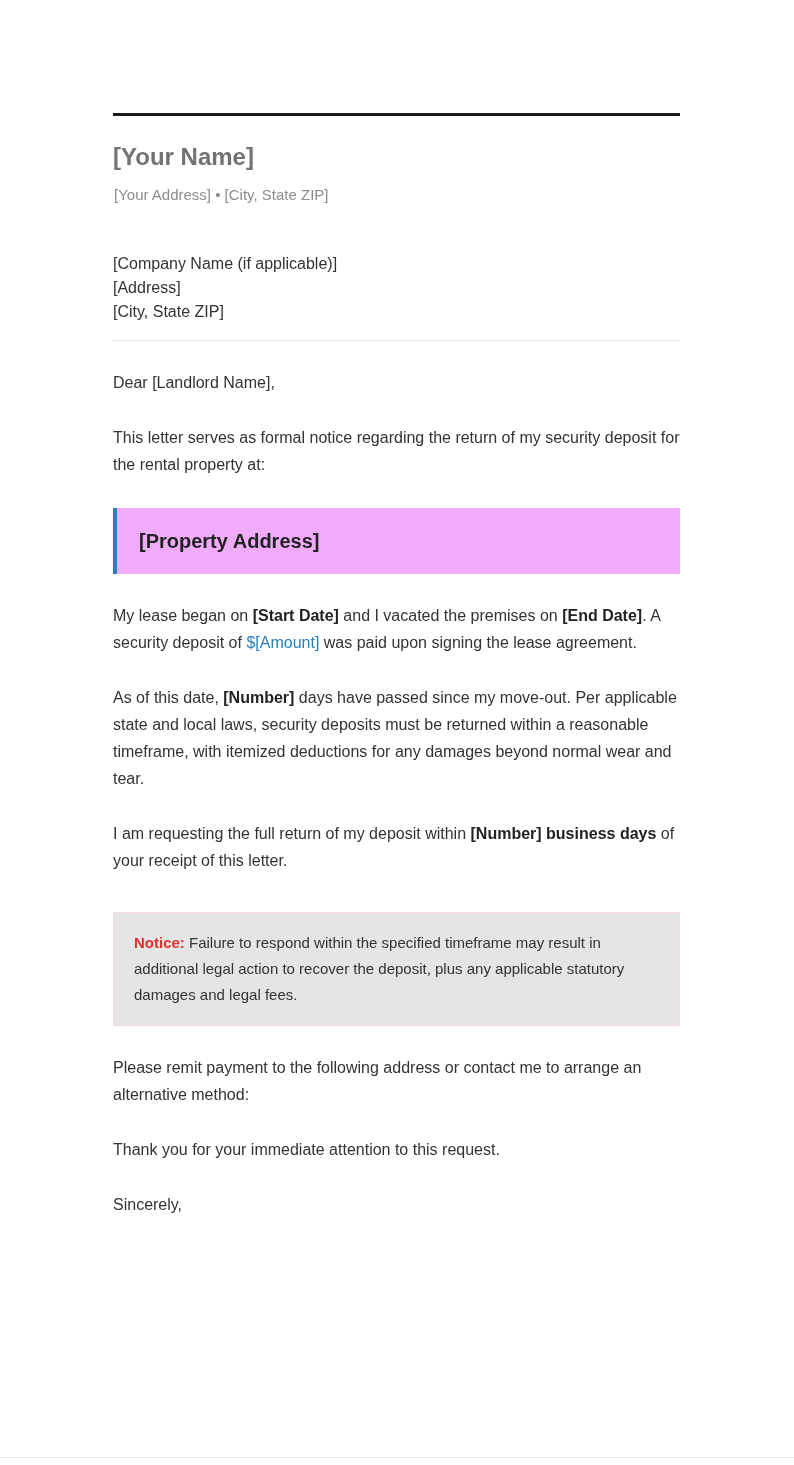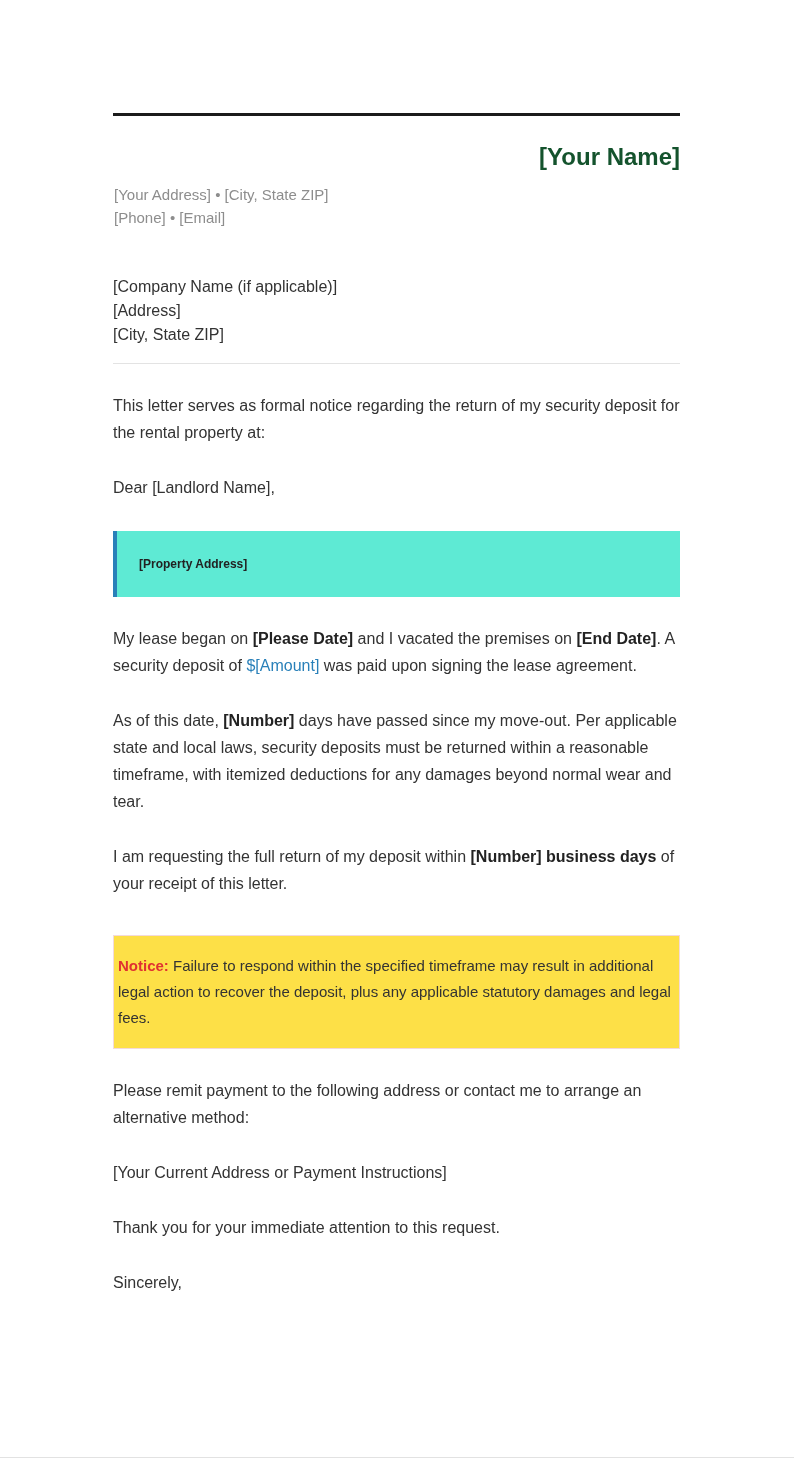--- a/index.html
+++ b/index.html
@@ -22,24 +22,23 @@
   }
   .top-rule {
     border: none;
     border-top: 3px solid #1b1b1b;
     margin: 0 0 0 0;
   }
   h1.sender-name {
     font-size: 24px;
     line-height: 1.2;
     font-weight: bold;
-    color: #14532d;
+    color: #737373;
     margin: 27px 0 12px 0;
     letter-spacing: 0;
-    text-align: right;
   }
   p.muted {
     color: #8d8d8d;
     font-size: 15px;
     line-height: 22px;
     margin: 1px;
   }
   p.muted.date-line {
     margin-top: 49px;
   }
@@ -68,37 +67,37 @@
     color: #333333;
   }
   p.body-p strong, .bold {
     font-weight: bold;
     color: #222222;
   }
   .salutation { margin-top: 31px; }
   blockquote.property-callout {
     margin: 30px 0 0 0;
     padding: 20px 22px;
-    background: #5eead4;
+    background: #f0abfc;
     border-left: 4px solid #2980b9;
-    font-size: 12px;
+    font-size: 20px;
     line-height: 26px;
   }
   blockquote.property-callout .addr {
     font-weight: bold;
     color: #222222;
   }
   .amount {
     color: #2980b9;
     font-weight: normal;
   }
   .notice-box {
     margin: 38px 0 0 0;
-    padding: 17px 4px;
-    background: #fde047;
+    padding: 17px 20px;
+    background: #e5e5e5;
     border: 1px solid #f3dada;
     font-size: 15px;
     line-height: 26px;
     color: #333333;
   }
   .notice-label {
     color: #e03131;
     font-weight: bold;
   }
   .closing-p { margin-top: 33px; }
@@ -112,50 +111,48 @@
 </style>
 </head>
 <body>
 
 <div class="page">
 
   <hr class="top-rule">
 
   <h1 class="sender-name">[Your Name]</h1>
   <p class="muted">[Your Address] • [City, State ZIP]</p>
-  <p class="muted">[Phone] • [Email]</p>
 
 
   <div class="recipient">
     <div>[Company Name (if applicable)]</div>
     <div>[Address]</div>
     <div>[City, State ZIP]</div>
   </div>
 
   <hr class="divider">
 
+  <p class="body-p salutation">Dear [Landlord Name],</p>
+
   <p class="body-p">This letter serves as formal notice regarding the return of my security deposit for the rental property at:</p>
-
-  <p class="body-p salutation">Dear [Landlord Name],</p>
 
   <blockquote class="property-callout">
     <div class="addr">[Property Address]</div>
   </blockquote>
 
-  <p class="body-p"><span>My lease began on </span><strong>[Please Date]</strong><span> and I vacated the premises on </span><strong>[End Date]</strong><span>. A security deposit of </span><span class="amount">$[Amount]</span><span> was paid upon signing the lease agreement.</span></p>
+  <p class="body-p"><span>My lease began on </span><strong>[Start Date]</strong><span> and I vacated the premises on </span><strong>[End Date]</strong><span>. A security deposit of </span><span class="amount">$[Amount]</span><span> was paid upon signing the lease agreement.</span></p>
 
   <p class="body-p"><span>As of this date, </span><strong>[Number]</strong><span> days have passed since my move-out. Per applicable state and local laws, security deposits must be returned within a reasonable timeframe, with itemized deductions for any damages beyond normal wear and tear.</span></p>
 
   <p class="body-p"><span>I am requesting the full return of my deposit within </span><strong>[Number] business days</strong><span> of your receipt of this letter.</span></p>
 
   <div class="notice-box"><span class="notice-label">Notice:</span><span> Failure to respond within the specified timeframe may result in additional legal action to recover the deposit, plus any applicable statutory damages and legal fees.</span></div>
 
   <p class="body-p">Please remit payment to the following address or contact me to arrange an alternative method:</p>
 
-  <p class="body-p">[Your Current Address or Payment Instructions]</p>
 
   <p class="body-p">Thank you for your immediate attention to this request.</p>
 
   <p class="body-p closing-p">Sincerely,</p>
 
 </div>
 
 <div class="footer-rule"></div>
 
 </body></html>

